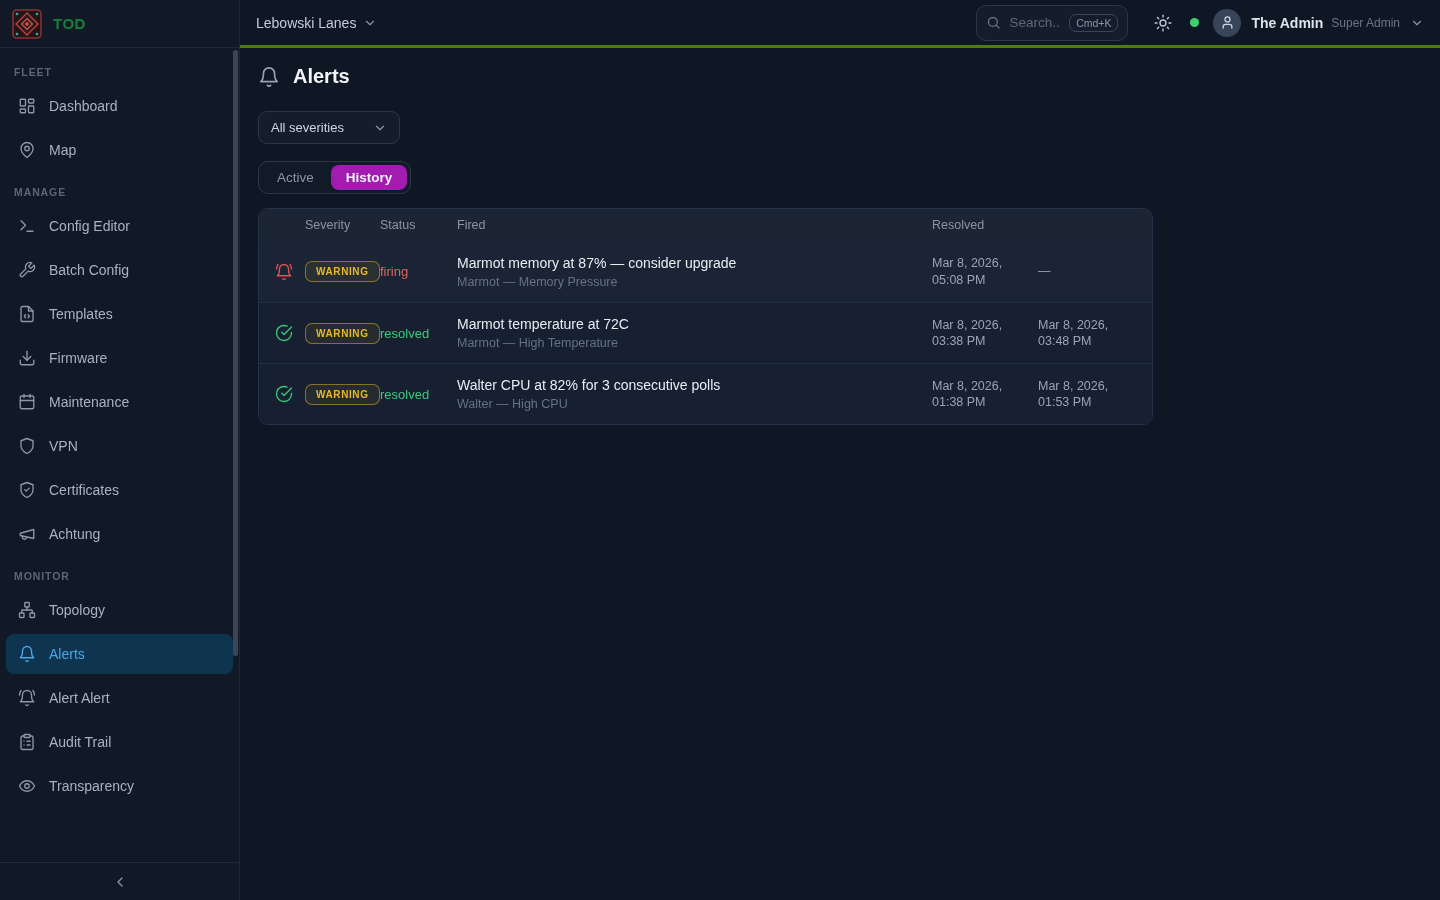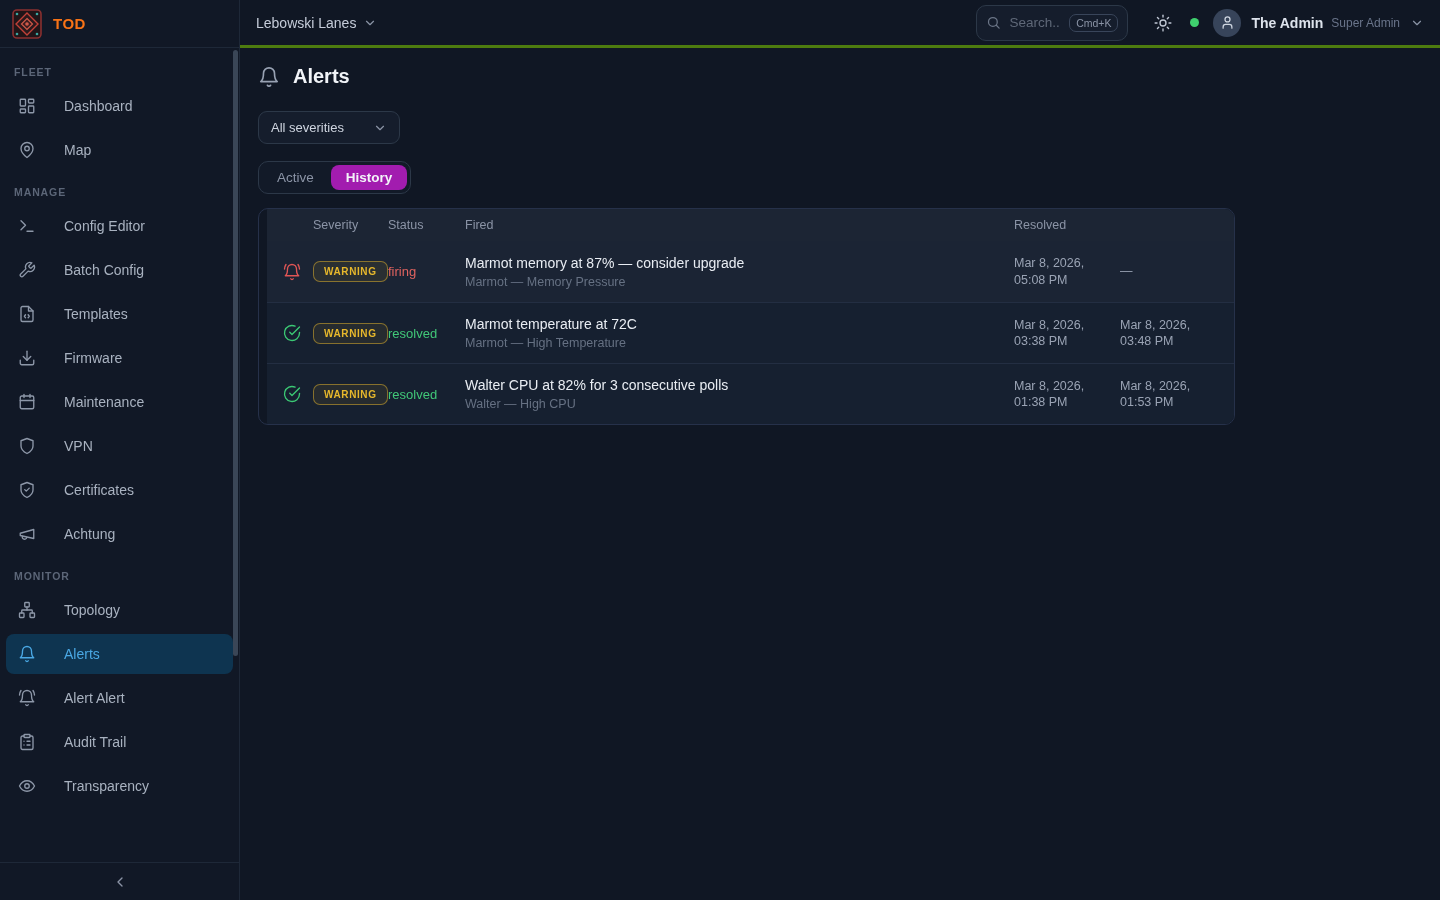--- a/index.html
+++ b/index.html
@@ -3,25 +3,25 @@
 <meta charset="utf-8">
 <style>
   * { margin:0; padding:0; box-sizing:border-box; }
   html,body { width:1440px; height:900px; overflow:hidden; }
   body { font-family:"Liberation Sans","DejaVu Sans",sans-serif; background:#101724; color:#aeb6c4; }
   .app { display:flex; width:1440px; height:900px; }
 
   
   .sidebar { width:240px; flex:0 0 240px; height:100%; border-right:1px solid #1e2838; display:flex; flex-direction:column; position:relative; background:#111826; }
   .logo-row { height:48px; flex:0 0 48px; display:flex; align-items:center; gap:11px; padding:0 12px; border-bottom:1px solid #1e2838; }
-  .brand-name { font-size:15px; font-weight:700; letter-spacing:.5px; color:#f97316;text-align:center; }
+  .brand-name { font-size:15px; font-weight:700; letter-spacing:.5px; color:#15803d;text-align:center; }
   .nav { flex:1; overflow:hidden; padding:2px 6px 0; }
   .section-label { font-size:10.5px; font-weight:700; letter-spacing:.9px; color:#5c6678; margin:16px 8px 8px; text-transform:uppercase; }
   .nav-list { display:flex; flex-direction:column; gap:4px; }
-  .nav-item { height:40px; display:flex; align-items:center; gap:28px; padding:0 12px; border-radius:8px; color:#a9b2c0; font-size:14px; cursor:pointer; }
+  .nav-item { height:40px; display:flex; align-items:center; gap:13px; padding:0 12px; border-radius:8px; color:#a9b2c0; font-size:14px; cursor:pointer; }
   .nav-item svg { width:18px; height:18px; flex:0 0 18px; color:#8d97a8; }
   .nav-item.active { background:#0e3450; color:#4aa8e4; }
   .nav-item.active svg { color:#4aa8e4; }
   .nav-footer { flex:0 0 38px; border-top:1px solid #1e2838; display:flex; align-items:center; justify-content:center; color:#8b94a6; cursor:pointer; }
   .nav-footer svg { width:16px; height:16px; }
   .scroll-thumb { position:absolute; top:50px; right:1px; width:5px; height:606px; background:#3a4657; border-radius:3px; }
 
   
   .main { flex:1; display:flex; flex-direction:column; min-width:0; }
   .topbar { height:48px; flex:0 0 48px; border-bottom:3px solid #4d7c0f; display:flex; align-items:center; justify-content:space-between; padding:0 16px; }
@@ -48,21 +48,21 @@
   .page-header svg { width:22px; height:22px; color:#98a2b3; }
   .page-title { font-size:20px; font-weight:700; color:#f1f4f8; }
   .select { width:142px; height:33px; border:1px solid #2c3848; background:#151d2c; border-radius:9px; display:flex; align-items:center; justify-content:space-between; padding:0 12px; cursor:pointer; margin-bottom:17px; }
   .select-label { font-size:13px; color:#cfd5e0; }
   .select svg { width:14px; height:14px; color:#8b94a6; }
   .tabs { display:inline-flex; border:1px solid #2c3848; background:#121a28; border-radius:10px; padding:3px; gap:2px; margin-bottom:14px; }
   .tab { padding:5px 15px; border-radius:8px; font-size:13.5px; color:#8b94a6; cursor:pointer; }
   .tab.active { background:#a21caf; color:#f2f4f8; font-weight:600;text-align:right; }
 
   
-  .alert-table { width:977px; border:1px solid #26314a; border-radius:10px; overflow:hidden;padding-left:8px; }
+  .alert-table { width:895px; border:1px solid #26314a; border-radius:10px; overflow:hidden; }
   .t-grid { display:grid; grid-template-columns:30px 75px 77px 1fr 106px 98px; padding:0 16px; align-items:center; }
   .t-head { height:32px; background:#1c2534; font-size:12.5px; color:#8b94a6; }
   .t-row { min-height:61px; padding:10px 16px; border-top:1px solid #232e42; cursor:pointer; }
   .t-row.firing { background:#1b2434; }
   .t-row.resolved { background:#162030; }
   .sev-icon { display:flex; }
   .sev-icon svg { width:18px; height:18px; }
   .sev-icon.danger svg { color:#e05555; }
   .sev-icon.success svg { color:#3bc874; }
   .badge { display:inline-block; font-size:10px; font-weight:700; letter-spacing:.6px; color:#e7b82c; border:1px solid rgba(231,184,44,.5); background:rgba(231,184,44,.08); border-radius:7px; padding:4px 10px; }

